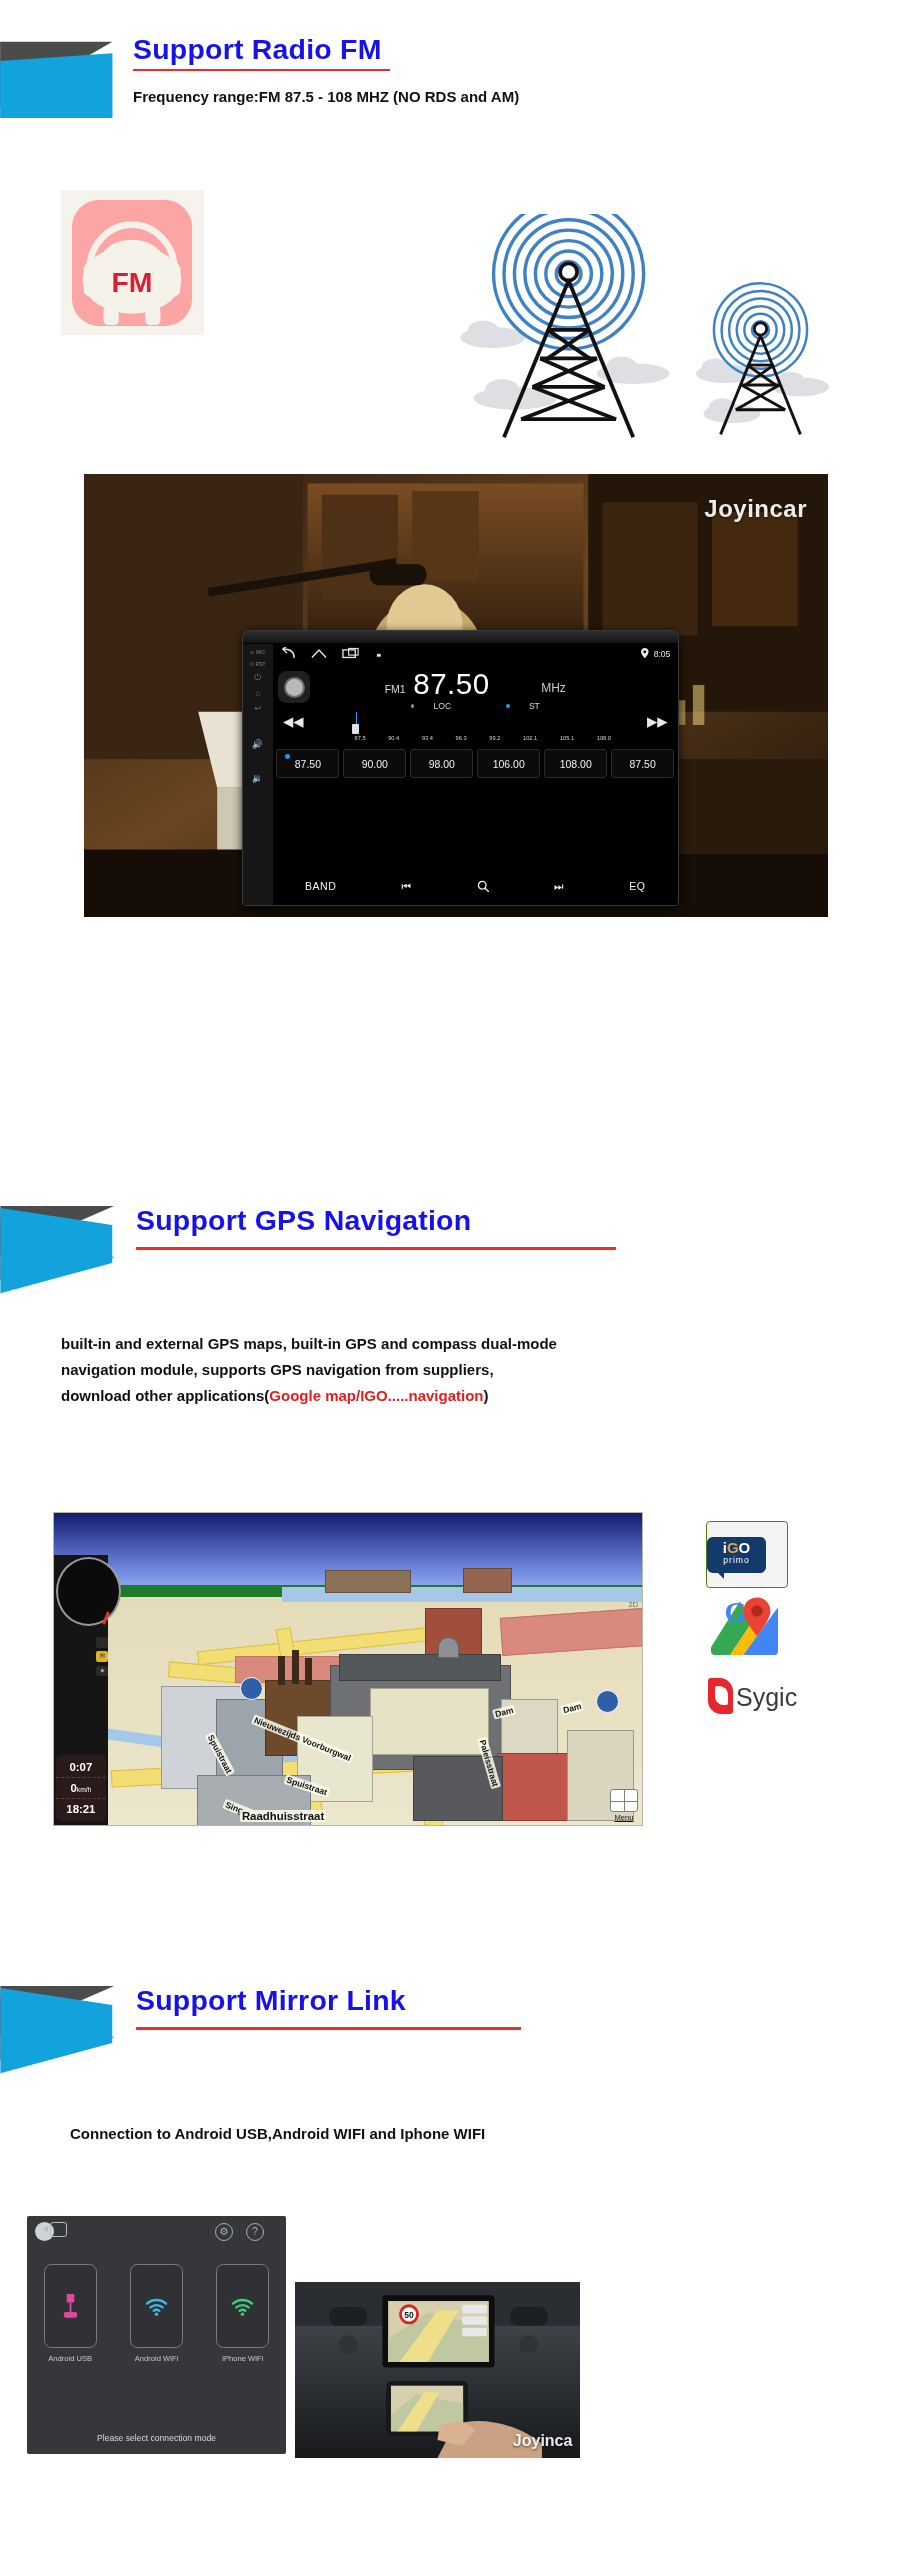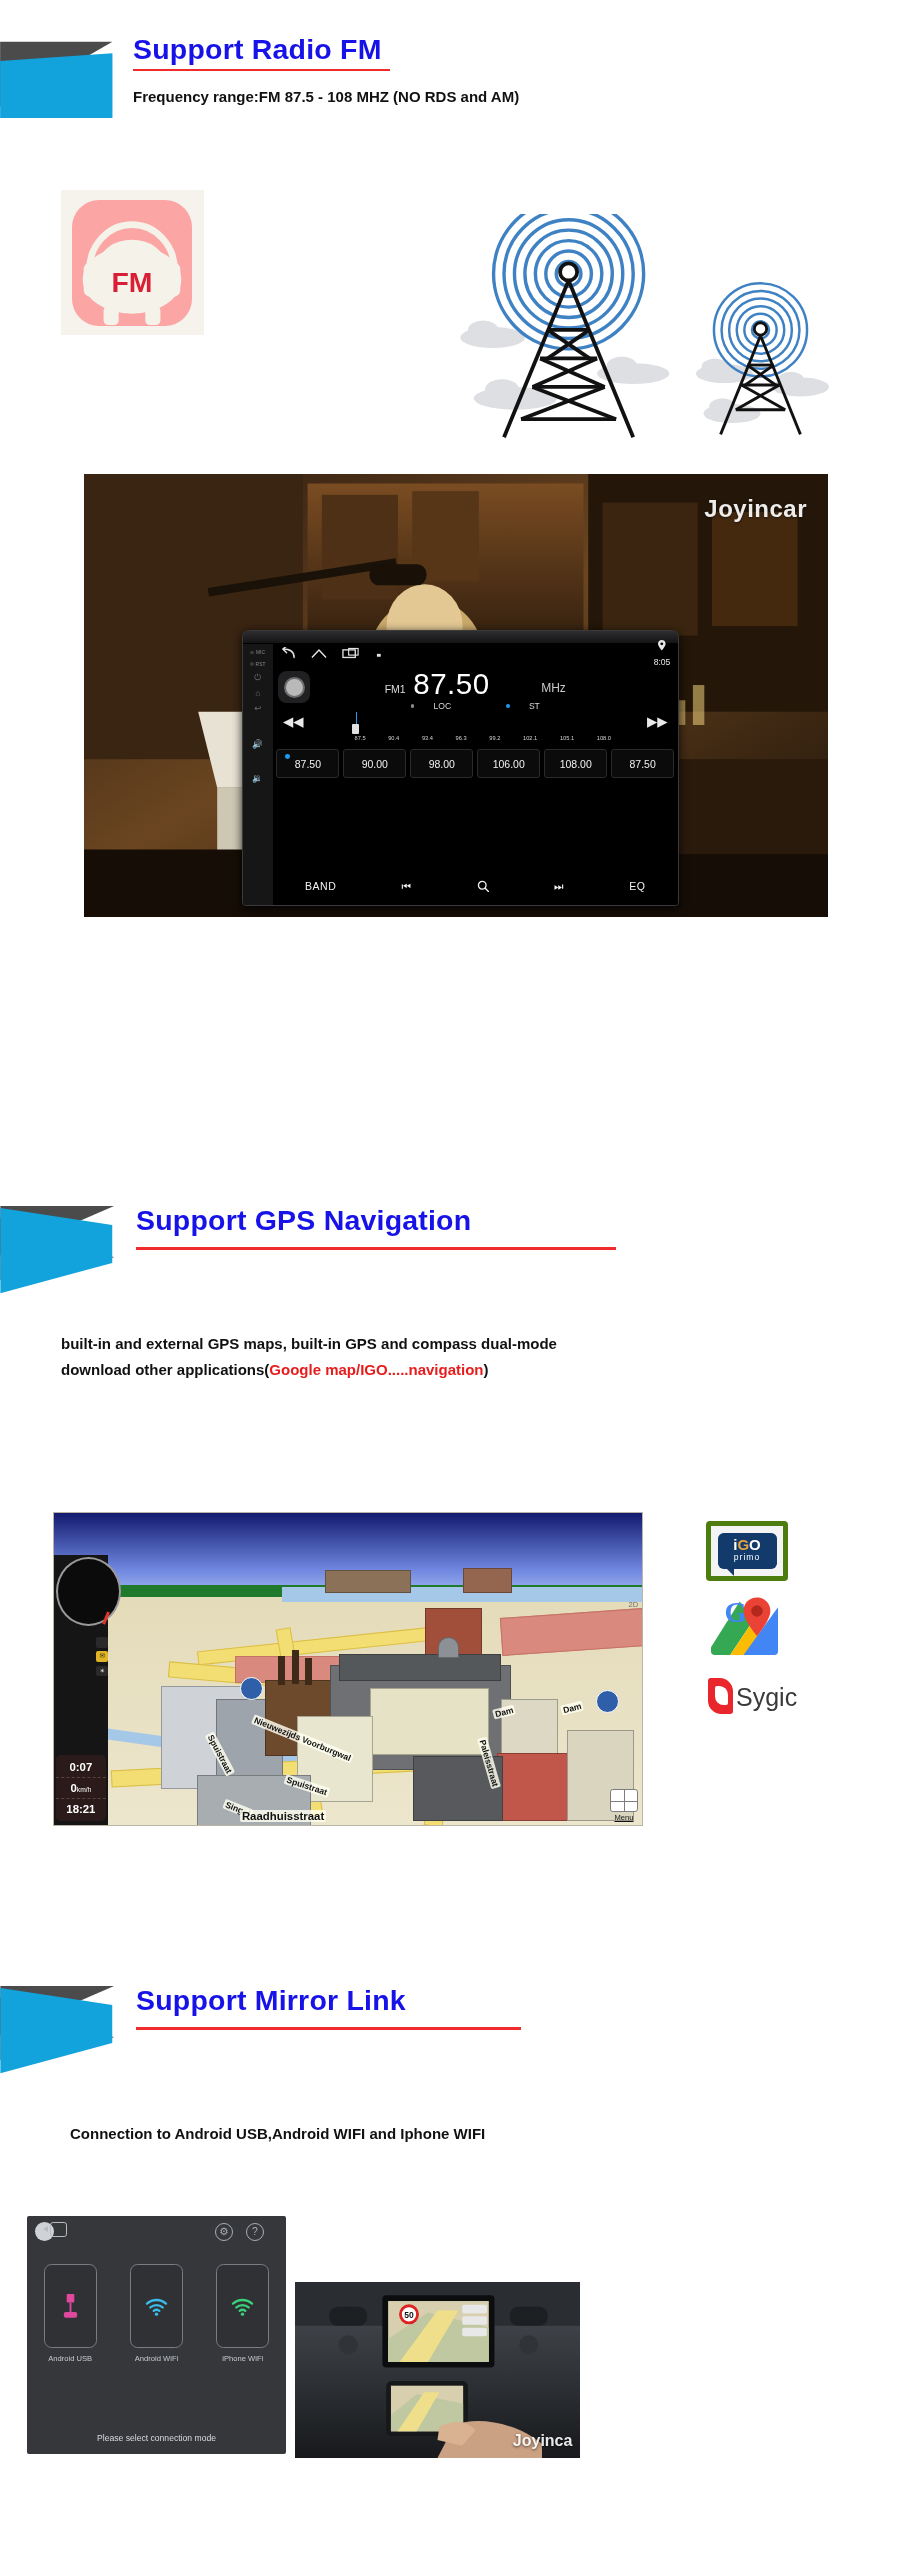--- a/index.html
+++ b/index.html
@@ -88,21 +88,21 @@
     position: absolute; left: 29.5px; top: 13.3px; right: 0; bottom: 0;
     background: #000; color: #fff;
   }
   .hu-statusbar {
     position: absolute; left: 0; right: 0; top: 0; height: 19px;
     display: flex; align-items: center; padding: 0 7.6px; gap: 15px;
   }
   .hu-statusbar .navglyph { opacity: .95; }
   .hu-status-right {
     margin-left: auto; display: flex; align-items: center; gap: 4.8px;
-    font-size: 8.6px; color: #e8e8e8; flex-direction: column;
+    font-size: 8.6px; color: #e8e8e8;
   }
   .hu-knob {
     position: absolute; left: 5.7px; top: 27px;
     width: 32px; height: 32px; border-radius: 8.6px; background: #202022;
     display:flex; align-items:center; justify-content:center;
   }
   .hu-knob i {
     width: 21px; height: 21px; border-radius: 50%;
     background: #b9b9b9; border: 2.9px solid #6c6c6c; display:block;
   }
@@ -235,23 +235,23 @@
   }
   .gps-menu .sq:before { left: 0; right: 0; top: 50%; height: 1px; }
   .gps-menu .sq:after { top: 0; bottom: 0; left: 50%; width: 1px; }
   .gps-2d {
     position: absolute; right: 3.8px; top: 28%; font-size: 7.6px; color: #6c6c6c;
   }
 
   
   .applogo { position: absolute; }
   .igo-box {
-    width: 82px; height: 60px; background: #f4f4f4;
-    border: 5px solid #4d7c0f; border-radius: 3.8px;
-    display: flex; align-items: center; justify-content: center;
+    width: 82px; height: 67px; background: #f4f4f4;
+    border: 1px solid #4d7c0f; border-radius: 3.8px;
+    display: flex; align-items: center; justify-content: flex-start;
   }
   .igo-bubble {
     width: 59px; height: 36px; background: #123a6b; border-radius: 5.7px;
     position: relative; color: #fff; text-align: center;
   }
   .igo-bubble:after {
     content: ""; position: absolute; left: 9.5px; bottom: -6.7px;
     border-left: 7.6px solid transparent; border-right: 0 solid transparent;
     border-top: 7.6px solid #123a6b;
   }
@@ -613,20 +613,21 @@
       <polygon points="0,96 120,72 0,30" fill="#4b4b4b"></polygon>
       <polygon points="0,20 118,38 118,78 0,110" fill="#12a2dc"></polygon>
     </svg>
   </div>
   <div class="head-text" style="left:136px;top:25px;">Support GPS Navigation</div>
   <div class="head-rule" style="left:136px;top:68px;width:480px;"></div>
 </div>
 
 <div style="position:absolute;left:61px;top:1331px;width:799px;">
   <div class="body-text">built-in and external GPS maps, built-in GPS and compass dual-mode</div>
+  <div class="body-text">navigation module, supports GPS navigation from suppliers,</div>
   <div class="body-text">
     <span>download other applications(</span><span class="red-em">Google map/IGO.....navigation</span><span>)</span>
   </div>
 </div>
 
 <div class="gps-map" style="left:53px;top:1512px;width:590px;height:314px;">
   <div class="gps-sky"></div>
   <div class="gps-horizon"></div>
   <div class="gps-ground"></div>
 

